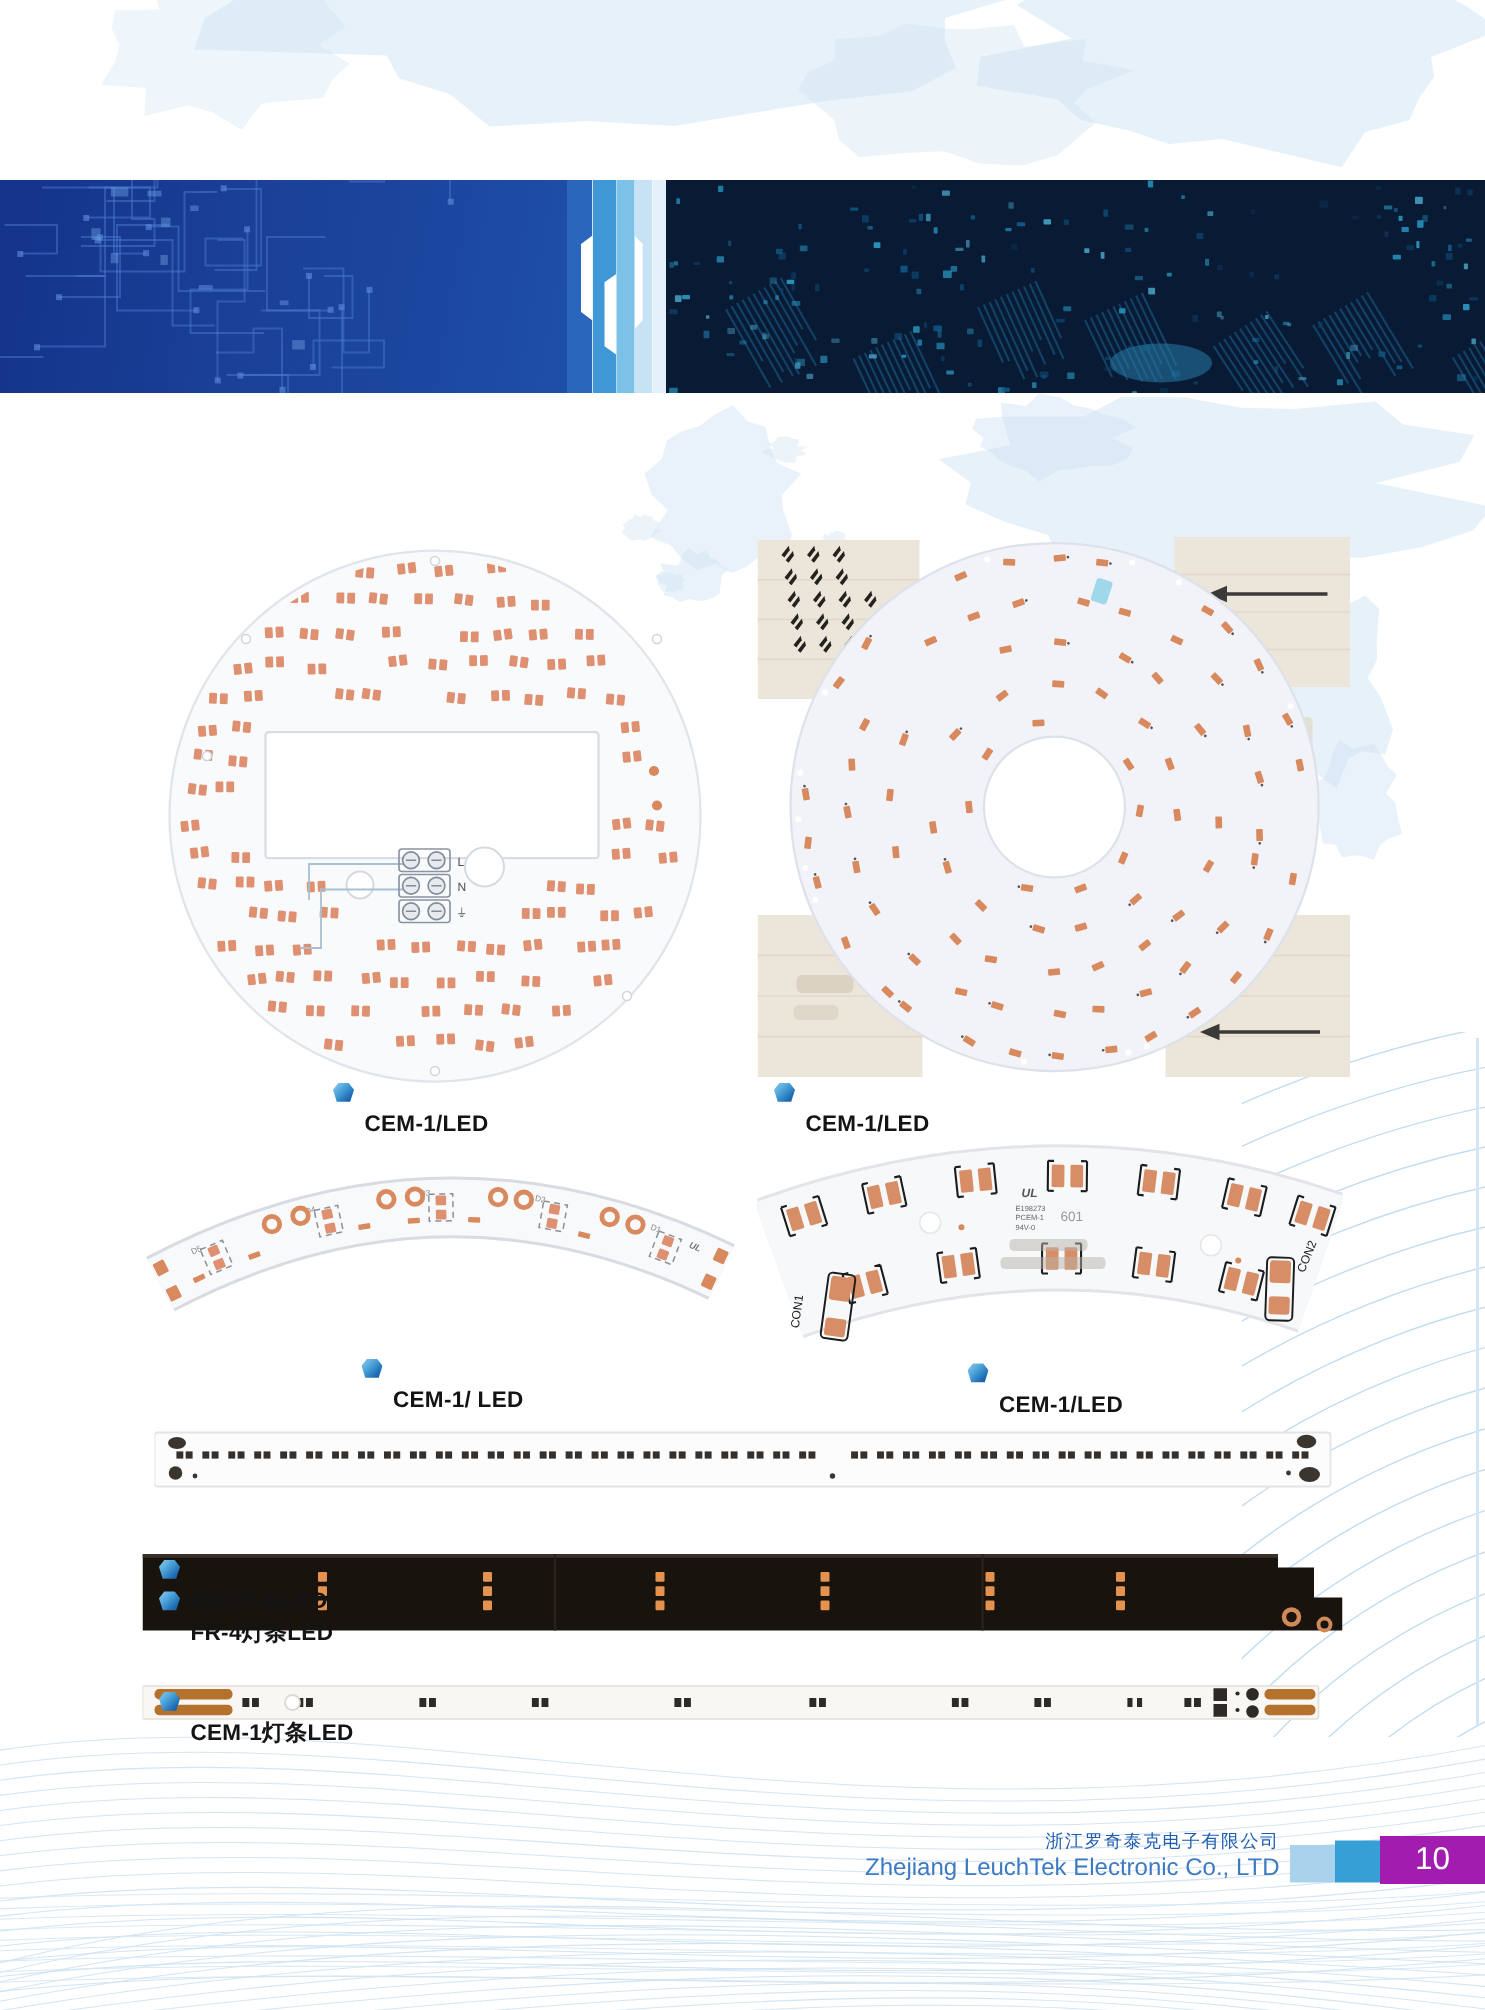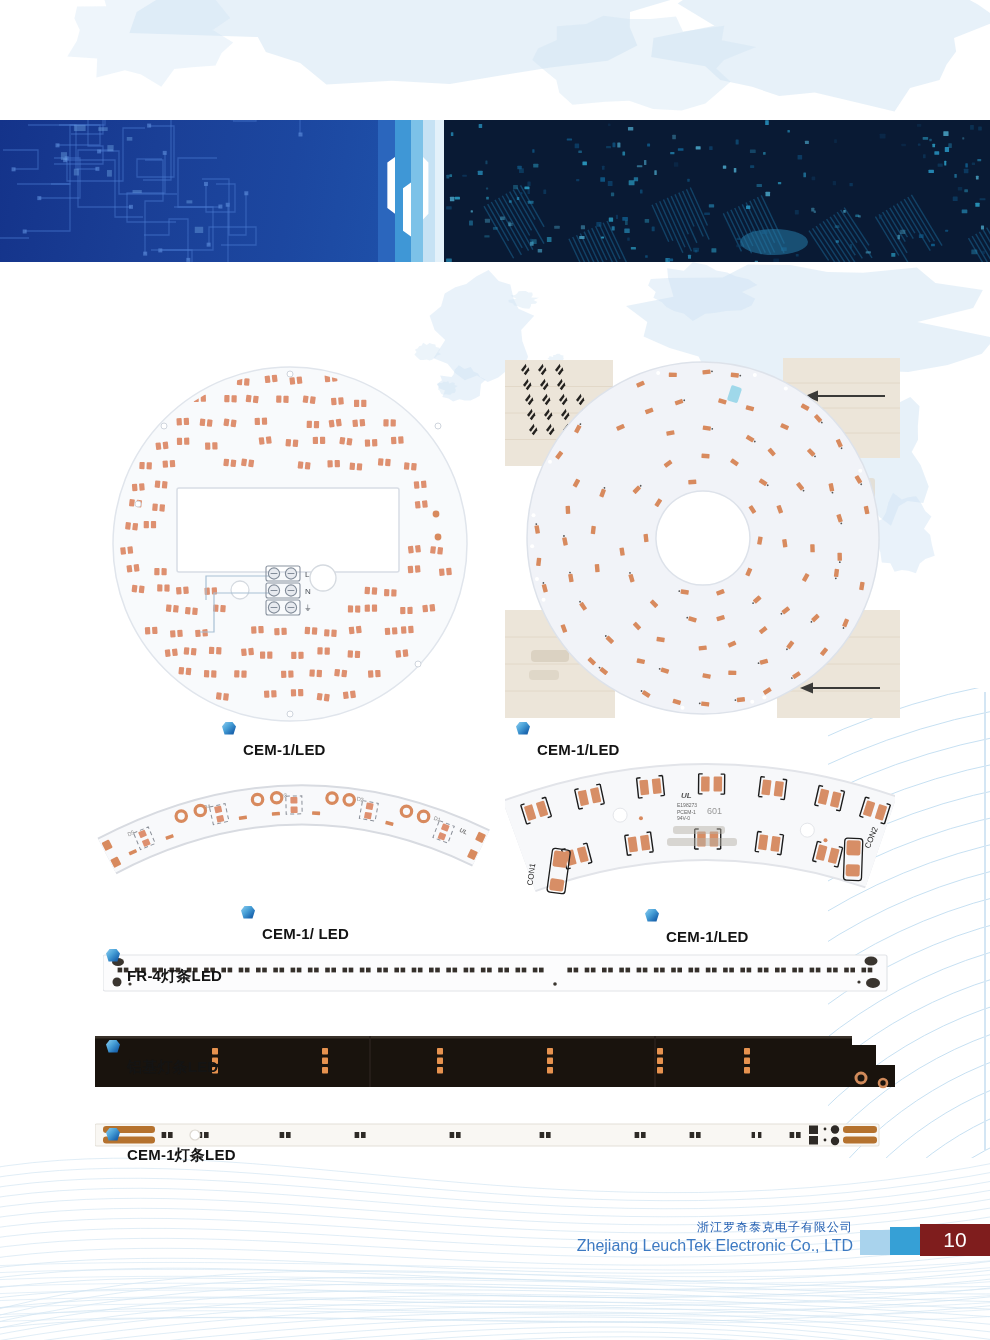--- a/index.html
+++ b/index.html
@@ -27,21 +27,21 @@
   .caption .txt{font-size:15px;font-weight:700;color:#141414;letter-spacing:.2px;white-space:nowrap;margin-top:42px;}
   .gem{width:14px;height:13px;background:linear-gradient(135deg,#8ecdf0 0%,#4aa2d8 40%,#1f6cb4 75%,#14549a 100%);
     clip-path:polygon(28% 0,72% 0,100% 38%,82% 100%,18% 100%,0 38%);}
   
   #footer-co{position:absolute;right:137px;top:1221px;text-align:right;line-height:1.1;}
   #footer-co .cn{font-size:12px;font-weight:400;color:#1f5cb0;letter-spacing:1px;}
   #footer-co .en{font-size:16px;color:#3d7ac2;margin-top:3px;}
   .fbar{position:absolute;}
   #fbar1{left:860px;top:1230px;width:30px;height:25px;background:#a9d3ed;}
   #fbar2{left:890px;top:1227px;width:30px;height:28px;background:#36a0d6;}
-  #fbar3{left:920px;top:1224px;width:70px;height:32px;background:#7f1d1d;display:flex;align-items:center;justify-content:center;}
+  #fbar3{left:920px;top:1224px;width:70px;height:32px;background:#a21caf;display:flex;align-items:center;justify-content:center;}
   #fbar3 .num{color:#ffffff;font-size:21px;}
 </style>
 </head>
 <body>
 
 <div id="page">
 
   <svg id="bg-decor" class="abs" style="left:0;top:0" width="990" height="1340" viewBox="0 0 990 1340">
       <path d="M630.0 12.0L629.8 27.2L637.3 45.5L607.7 60.8L550.4 67.4L501.9 75.3L449.8 84.0L391.6 80.7L326.4 84.4L300.2 62.9L265.9 52.1L257.8 37.0L129.4 33.0L136.7 12.0L166.3 -6.3L159.2 -28.1L257.6 -30.2L281.1 -47.0L320.3 -65.1L394.3 -50.2L454.8 -72.0L514.1 -60.8L523.9 -32.2L634.7 -43.8L630.7 -20.4L697.1 -8.0Z" fill="#cfe3f3" opacity="0.5"></path>
       <path d="M954.0 38.0L956.1 51.4L946.6 64.5L939.5 80.0L910.0 88.1L894.5 111.5L847.5 100.3L814.7 92.6L779.2 96.0L752.2 86.8L720.3 80.0L705.2 66.3L651.2 57.1L653.5 38.0L714.5 25.7L677.7 3.4L700.5 -11.6L727.1 -26.4L786.5 -11.6L810.6 -31.3L849.3 -30.6L883.7 -23.2L925.8 -22.0L952.8 -9.0L977.9 4.4L1000.0 19.9Z" fill="#cfe3f3" opacity="0.5"></path>
@@ -1736,21 +1736,21 @@
     <span class="txt">CEM-1/LED</span>
   </div>
   <div class="caption" style="left:241px;top:903px">
     <span class="gem"></span>
     <span class="txt">CEM-1/ LED</span>
   </div>
   <div class="caption" style="left:645px;top:906px">
     <span class="gem"></span>
     <span class="txt">CEM-1/LED</span>
   </div>
-  <div class="caption" style="left:106px;top:946px">
+  <div class="caption" style="left:106px;top:1058px">
     <span class="gem"></span>
     <span class="txt">FR-4灯条LED</span>
   </div>
   <div class="caption" style="left:106px;top:1037px">
     <span class="gem"></span>
     <span class="txt">铝基灯条LED</span>
   </div>
   <div class="caption" style="left:106px;top:1125px">
     <span class="gem"></span>
     <span class="txt">CEM-1灯条LED</span>

